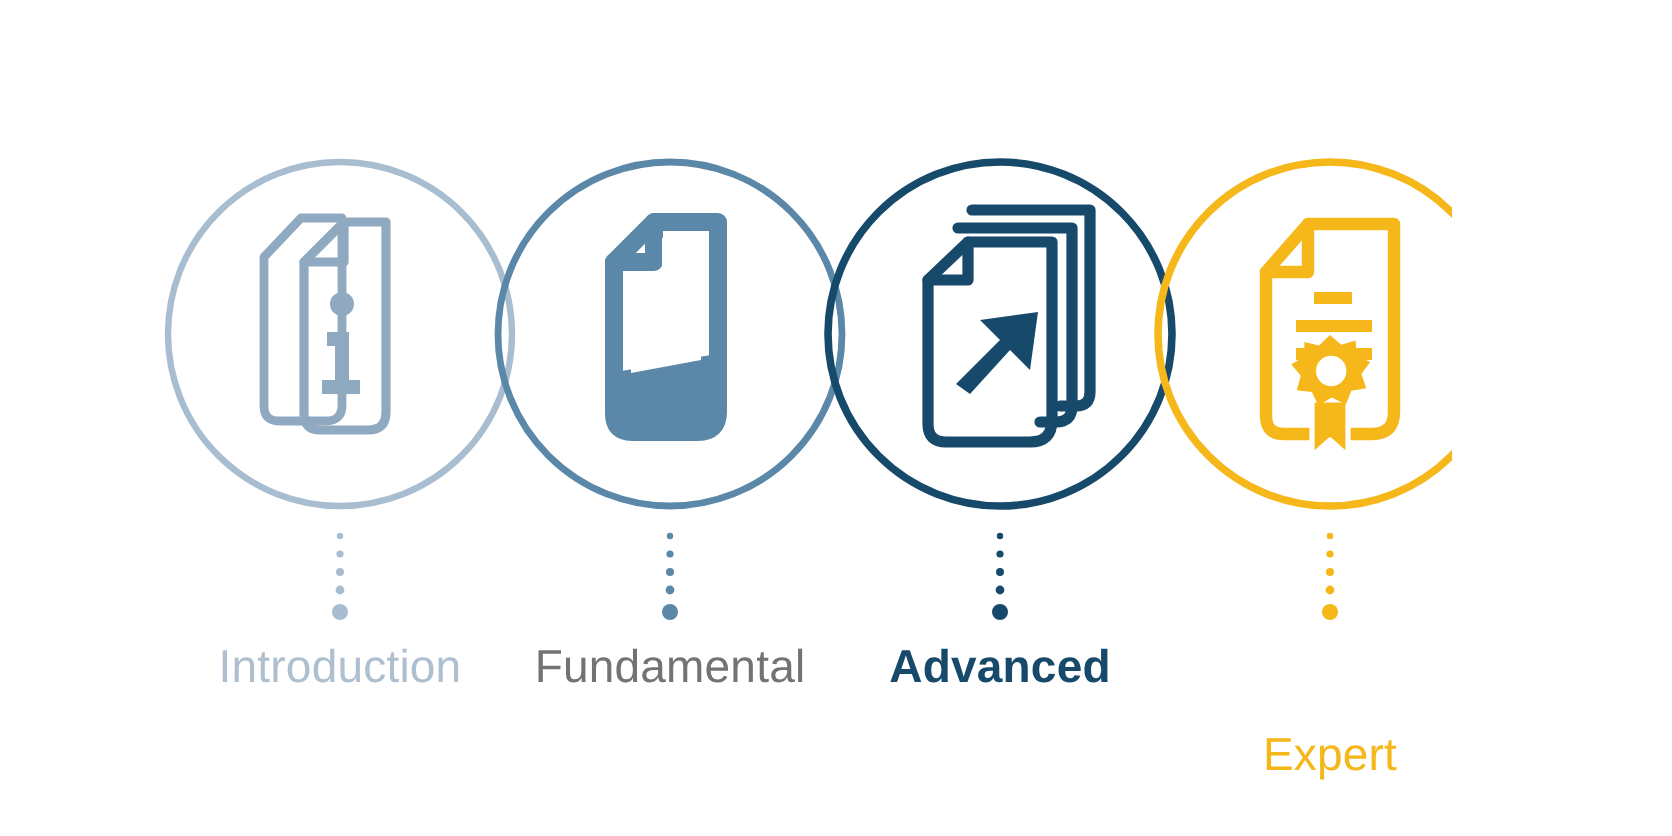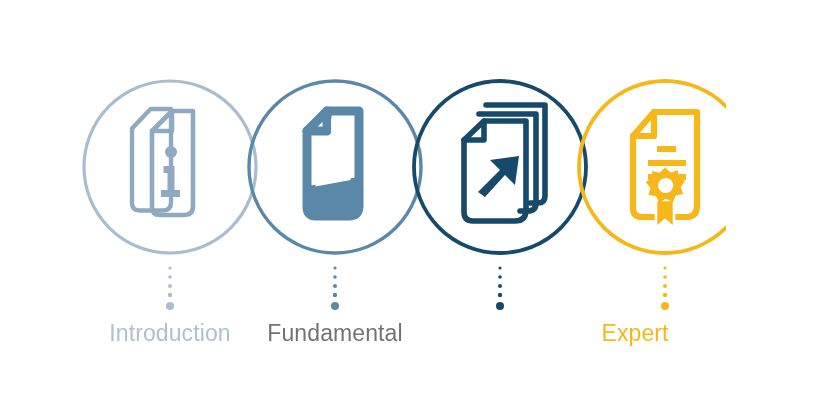--- a/index.html
+++ b/index.html
@@ -162,15 +162,16 @@
         <circle cx="665" cy="286" r="2.0"></circle>
         <circle cx="665" cy="295" r="2.2"></circle>
         <circle cx="665" cy="306" r="4.0"></circle>
       </g>
     </g>
 
   </svg>
 
   <div class="stage-label lvl-1" style="left:170px;">Introduction</div>
   <div class="stage-label lvl-2" style="left:335px;">Fundamental</div>
-  <div class="stage-label lvl-4" style="left:635px;">Expert</div>
+  <div class="stage-label lvl-3" style="left:500px;">Advanced</div>
+  <div class="stage-label lvl-4" style="left:665px;margin-top:44px;">Expert</div>
 
 </div>
 
 </body></html>

